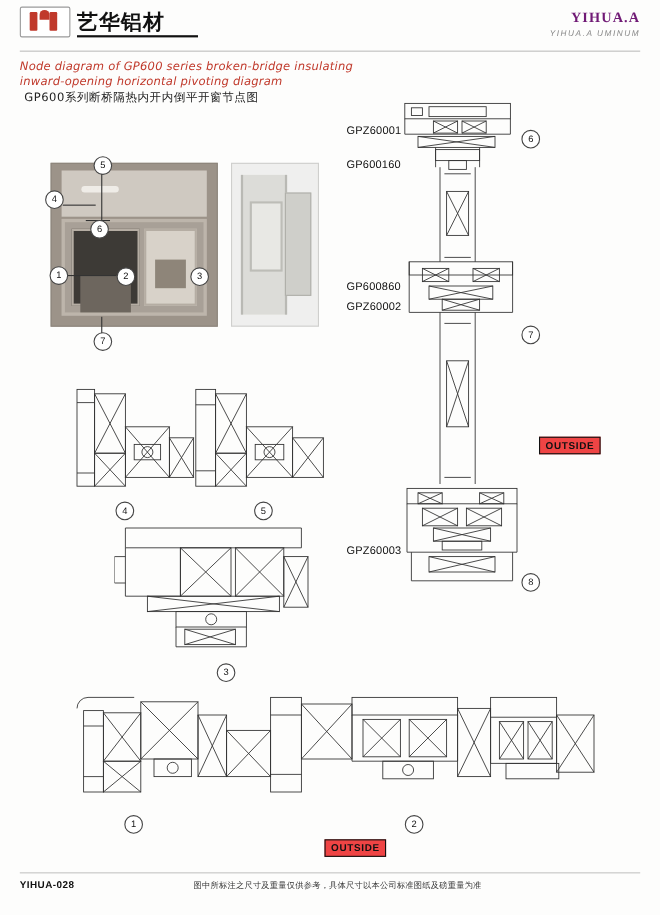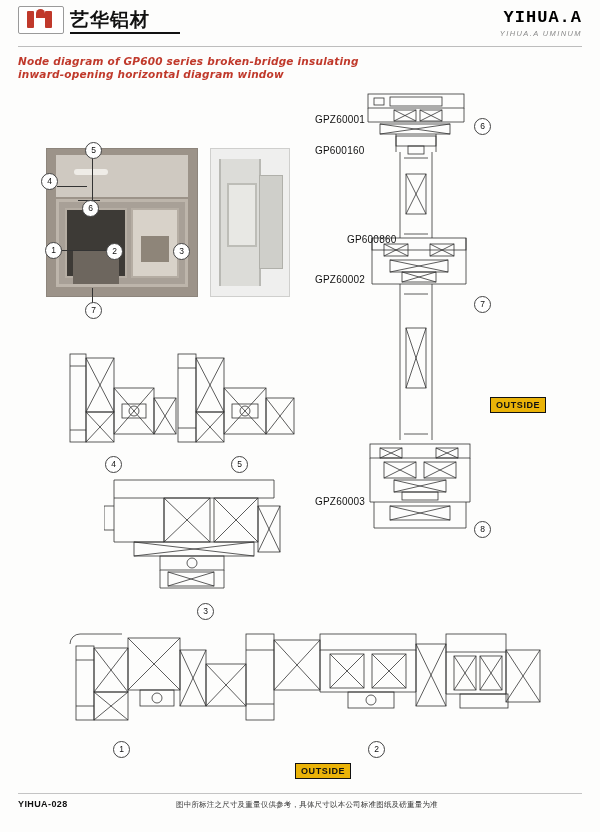--- a/index.html
+++ b/index.html
@@ -44,35 +44,35 @@
     font-size:19px; font-weight:bold; letter-spacing:1px; color:#111;
   }
   .logo-rule {
     position:absolute; left:52px; top:26px; width:110px; height:2px;
     background:#111;
   }
   .logo-right {
     position:absolute; right:0; top:2px; text-align:right;
   }
   .logo-right .cn2 {
-    font-family:Liberation Mono, monospace;
-    font-size:17px; font-weight:bold; color:#000000; letter-spacing:1px;
+    font-family:Liberation Serif, serif;
+    font-size:13px; font-weight:bold; color:#701a75; letter-spacing:1px;
   }
   .logo-right .en2 {
     font-size:7.5px; letter-spacing:1.4px; color:#8a8a8a; margin-top:2px;font-style:italic;
   }
   .hdr-rule {
     position:absolute; left:18px; top:46px; width:564px; height:1px;
     background:#bdbdbd;
   }
 
   .title-en {
     position:absolute; left:18px; top:55px; width:420px;
     font-family:"DejaVu Sans", sans-serif;
-    font-size:10.5px; font-weight:bold; line-height:12.5px;
+    font-size:10.5px; font-weight:normal; line-height:12.5px;
     color:#c0392b;
     font-style:italic;
     letter-spacing:0.2px;
   }
   .title-cn {
     position:absolute; left:22px; top:82px;
     font-family:"DejaVu Sans", sans-serif;
     font-size:10.5px; color:#222; letter-spacing:0.5px;
   }
 
@@ -142,21 +142,21 @@
   .codelbl {
     position:absolute;
     font-size:10px; color:#111;
     font-family:"Liberation Sans", sans-serif;
     letter-spacing:0.2px;
   }
   .outside {
     position:absolute;
     font-size:9px; font-weight:bold; letter-spacing:0.6px;
     color:#111; padding:2px 5px 2px 5px;
-    border:1px solid #111; background:#eab308;
+    border:1px solid #111; background:#ef4444;
   }
 
   
   .foot-rule {
     position:absolute; left:18px; top:793px; width:564px; height:1px;
     background:#c4c4c4;
   }
   .foot-left {
     position:absolute; left:18px; top:799px;
     font-size:9px; font-weight:bold; color:#111; letter-spacing:0.4px;
@@ -187,22 +187,23 @@
     <div class="logo-rule"></div>
     <div class="logo-right">
       <div class="cn2">YIHUA.A</div>
       <div class="en2">YIHUA.A  UMINUM</div>
     </div>
   </div>
   <div class="hdr-rule"></div>
 
   <div class="title-en">
     <div>Node diagram of GP600 series broken-bridge insulating</div>
-    <div>inward-opening horizontal diagram window</div>
-  </div>
+    <div>inward-opening horizontal pivoting diagram</div>
+  </div>
+  <div class="title-cn">GP600系列断桥隔热内开内倒平开窗节点图</div>
 
   <div class="photo-window">
     <div class="pw-ceil"></div>
     <div class="pw-frame">
       <div class="pw-sashL"></div>
       <div class="pw-sashR"></div>
     </div>
   </div>
 
   <div class="photo-profile">
@@ -282,21 +283,21 @@
         <rect x="52" y="404" width="36" height="8"></rect>
         <path d="M24 414 L24 440 L116 440 L116 414"></path>
         <rect x="40" y="418" width="60" height="14"></rect>
         <path d="M40 418 L100 432 M100 418 L40 432"></path>
       </g>
     </svg>
   </div>
 
   <div class="codelbl" style="left:315px; top:114px;">GPZ60001</div>
   <div class="codelbl" style="left:315px; top:145px;">GP600160</div>
-  <div class="codelbl" style="left:315px; top:234px;margin-left:32px;">GP600860</div>
+  <div class="codelbl" style="left:315px; top:256px;">GP600860</div>
   <div class="codelbl" style="left:315px; top:274px;">GPZ60002</div>
   <div class="codelbl" style="left:315px; top:496px;">GPZ60003</div>
 
   <div class="cb" style="left:474px; top:118px;">6</div>
   <div class="cb" style="left:474px; top:296px;">7</div>
   <div class="cb" style="left:474px; top:521px;">8</div>
 
   <div class="outside" style="left:490px; top:397px;">OUTSIDE</div>
 
   <div class="dwg" style="left:62px; top:348px;">

